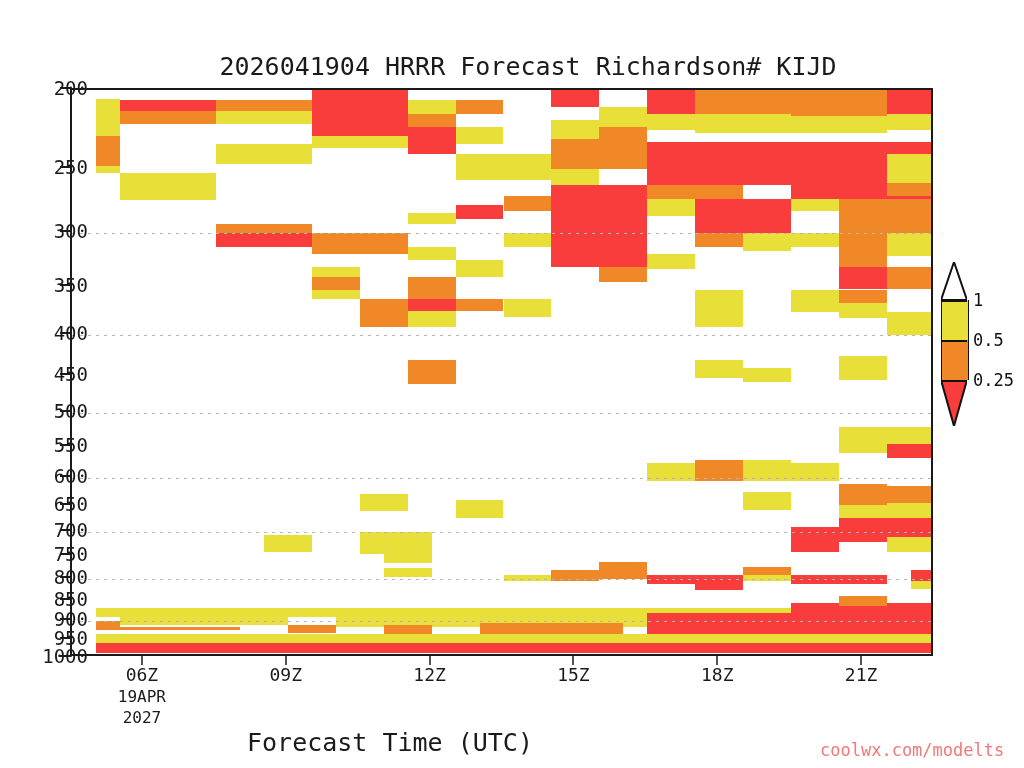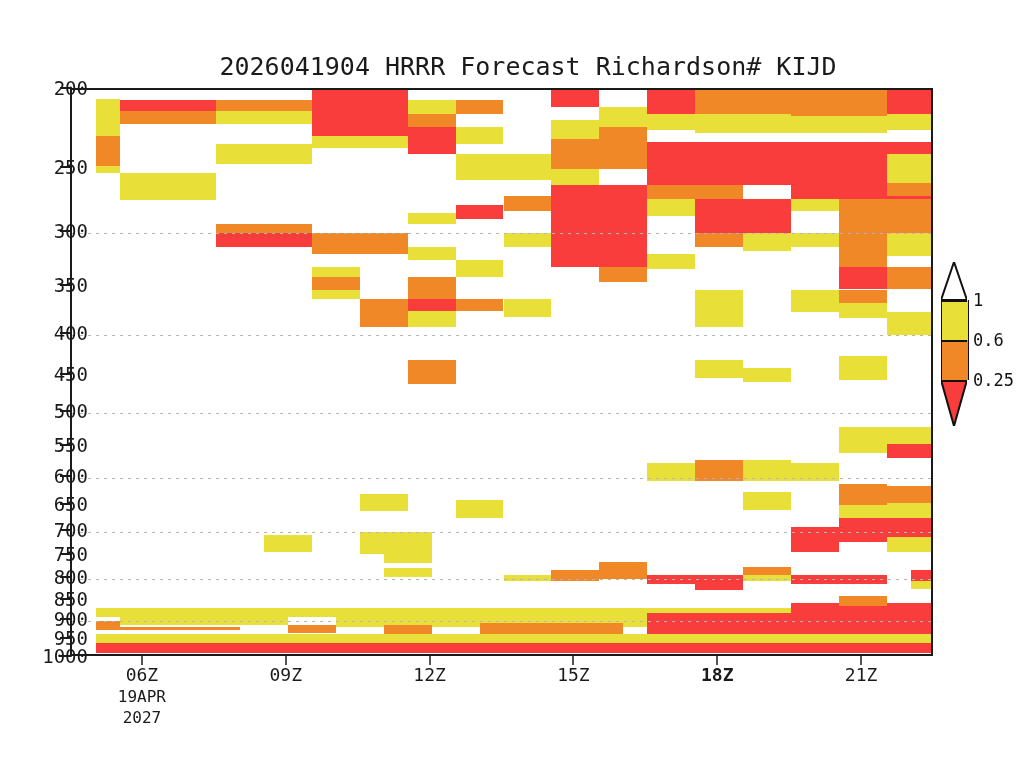--- a/index.html
+++ b/index.html
@@ -244,40 +244,42 @@
     </div>
   <div id="xaxis">
       <div class="xtick" style="left: 141.917px;">06Z</div>
       <div class="xtickmark" style="left: 140.917px;"></div>
       <div class="xtick" style="left: 285.75px; text-align: center;">09Z</div>
       <div class="xtickmark" style="left: 284.75px;"></div>
       <div class="xtick" style="left: 429.583px;">12Z</div>
       <div class="xtickmark" style="left: 428.583px;"></div>
       <div class="xtick" style="left: 573.417px;">15Z</div>
       <div class="xtickmark" style="left: 572.417px;"></div>
-      <div class="xtick" style="left: 717.25px; font-weight: bold;">18Z</div>
+      <div class="xtick" style="left: 717.25px;">18Z</div>
       <div class="xtickmark" style="left: 716.25px;"></div>
       <div class="xtick" style="left: 861.083px;">21Z</div>
       <div class="xtickmark" style="left: 860.083px;"></div>
     </div>
 
   <div class="datelabel" style="left: 141.917px;">19APR
 2027</div>
+  <div class="xaxis-title">Forecast Time (UTC)</div>
+  <div class="watermark">coolwx.com/modelts</div>
 
   <div id="cbar">
       <div class="cb-arrow" style="top: -38px; border-bottom: 38px solid rgb(255, 255, 255); filter: drop-shadow(rgb(17, 17, 17) 0px 0px 0px);"></div>
       <svg width="26" height="38" style="position:absolute;left:0;top:-38px;">
         <polygon points="13,0 26,38 0,38" fill="#ffffff" stroke="#111" stroke-width="2"></polygon>
       </svg>
       <div class="cb-seg" style="top: 0px; height: 40px; background: rgb(232, 224, 56);"></div>
       <div class="cb-seg" style="top: 40px; height: 40px; background: rgb(240, 136, 40);"></div>
       <svg width="26" height="46" style="position:absolute;left:0;top:80px;">
         <polygon points="0,0 26,0 13,46" fill="#F93C3C" stroke="#111" stroke-width="2"></polygon>
       </svg>
       <div style="position: absolute; left: 0px; width: 26px; height: 2px; background: rgb(17, 17, 17); top: 0px;"></div>
       <div class="cb-label" style="top: 0px;">1</div>
       <div style="position: absolute; left: 0px; width: 26px; height: 2px; background: rgb(17, 17, 17); top: 40px;"></div>
-      <div class="cb-label" style="top: 40px;">0.6</div>
+      <div class="cb-label" style="top: 40px;">0.5</div>
       <div style="position: absolute; left: 0px; width: 26px; height: 2px; background: rgb(17, 17, 17); top: 80px;"></div>
       <div class="cb-label" style="top: 80px; text-align: right;">0.25</div>
     </div>
 
 </div>
 
 </body></html>

